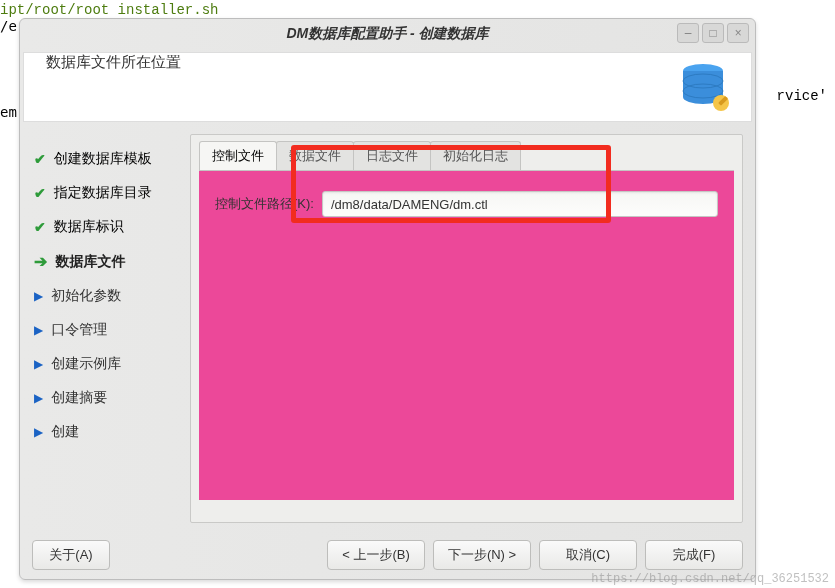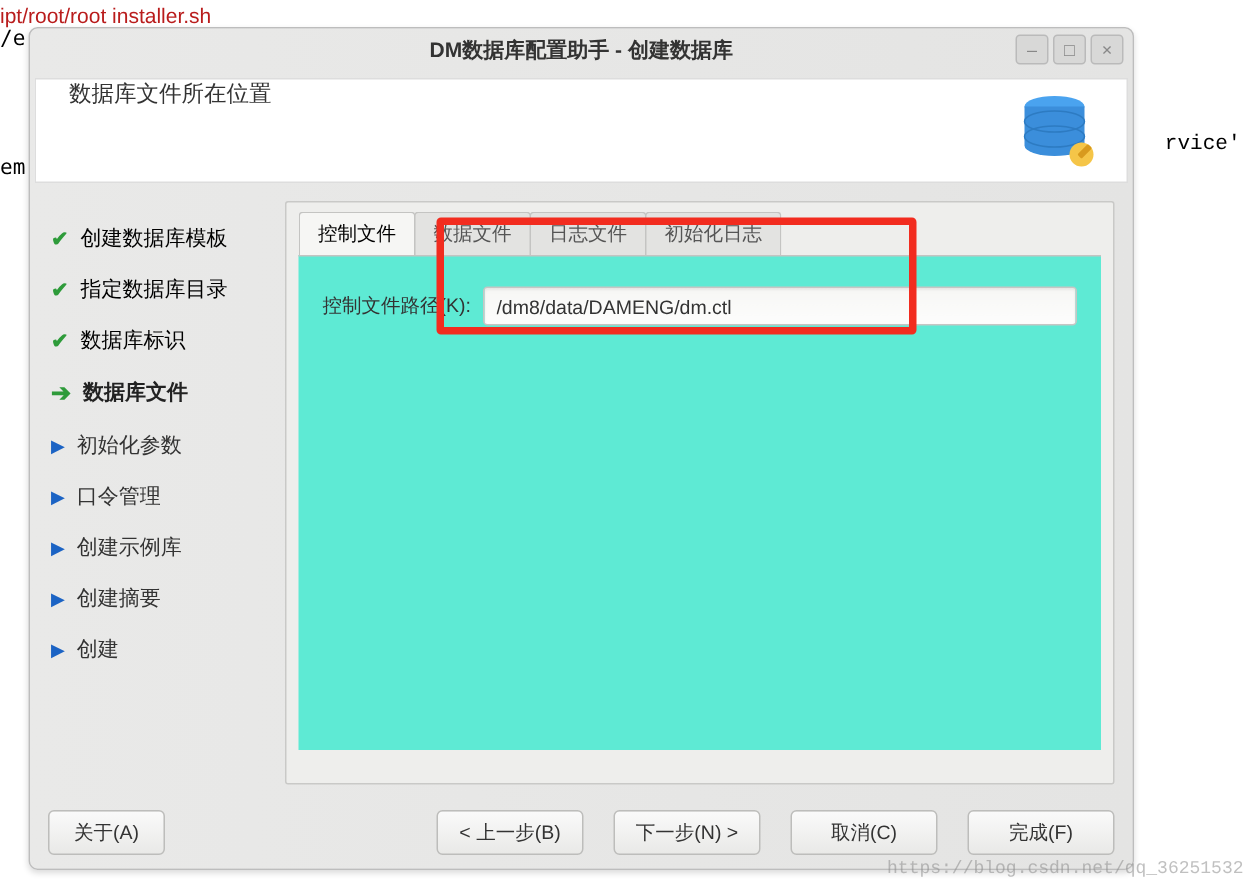--- a/index.html
+++ b/index.html
@@ -5,21 +5,21 @@
     * { box-sizing: border-box; margin: 0; padding: 0; }
     body {
       font-family: "Microsoft YaHei", "SimSun", sans-serif;
       font-size: 13px;
       background: #fff;
       width: 835px;
       height: 588px;
       position: relative;
       overflow: hidden;
     }
-    .bg-text1 { position: absolute; top: 2px; left: 0; font-family: Liberation Sans, sans-serif; color: #b91c1c; font-size: 14px; }
+    .bg-text1 { position: absolute; top: 2px; left: 0; font-family: Liberation Mono, monospace; color: #4d7c0f; font-size: 14px; }
     .bg-text2 { position: absolute; top: 18px; left: 0; font-family: monospace; color: #000; font-size: 14px; }
     .bg-text3 { position: absolute; top: 88px; right: 8px; font-family: Liberation Mono, monospace; color: #000; font-size: 14px; }
     .bg-text4 { position: absolute; top: 104px; left: 0; font-family: monospace; color: #000; font-size: 14px; }
     .dialog {
       position: absolute;
       left: 19px; top: 18px;
       width: 737px; height: 562px;
       background: linear-gradient(to right, #e9e9e8, #e4e4e3);
       border: 1px solid #bdbdbd;
       border-radius: 6px;
@@ -27,20 +27,21 @@
       display: flex;
       flex-direction: column;
     }
     .titlebar {
       height: 30px;
       display: flex;
       align-items: center;
       position: relative;
       border-top-left-radius: 6px;
       border-top-right-radius: 6px;
+      font-style: italic;
     }
     .titlebar-title {
       width: 100%;
       text-align: center;
       font-size: 14px;
       font-weight: bold;
       color: #333;
     }
     .winbtns { position: absolute; right: 6px; top: 4px; display: flex; gap: 3px; }
     .winbtn {
@@ -113,21 +114,21 @@
     .tab.active {
       background: #f6f6f4;
       color: #000000;
       position: relative;
       z-index: 2;
       text-align: center;
     }
     .tab-body {
       border-top: 1px solid #c4c4c2;
       margin: 0 8px 8px 8px;
-      background: #5eead4;
+      background: #ec4899;
       height: 330px;
       padding: 20px 16px;
       position: relative;
     }
     .form-row { display: flex; align-items: center; gap: 8px; }
     .form-label { font-size: 13px; color: #333; white-space: nowrap; }
     .form-input {
       flex: 1;
       height: 26px;
       background: linear-gradient(#f6f6f4, #fdfdfc);
@@ -143,21 +144,21 @@
       border: 5px solid #f22c1f;
       border-radius: 3px;
       pointer-events: none;
       z-index: 10;
     }
     .footer {
       height: 48px;
       display: flex;
       align-items: center;
       padding: 0 12px;
-      gap: 20px;
+      gap: 8px;
     }
     .footer .spacer { flex: 1; }
     .btn {
       min-width: 98px;
       height: 30px;
       background: linear-gradient(#fafafa, #e9e9e7);
       border: 1px solid #bdbdbb;
       border-radius: 4px;
       font-size: 13px;
       color: #333;

